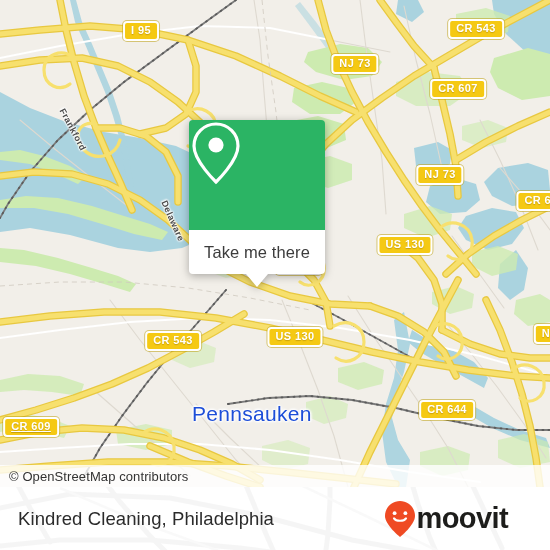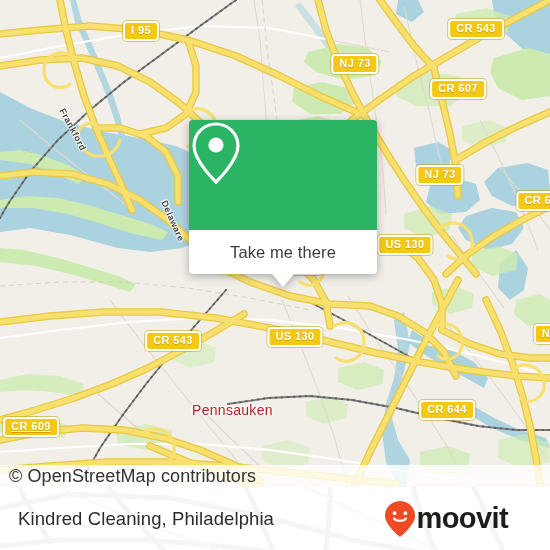--- a/index.html
+++ b/index.html
@@ -21,21 +21,21 @@
 
   .rdlabel {
     position: absolute;
     font-size: 9px; font-weight: 700; color: #4a4a4a;
     letter-spacing: .5px;
     text-shadow: 0 0 2px #fff, 0 0 2px #fff, 0 0 3px #fff, 1px 0 2px #fff, -1px 0 2px #fff;
     white-space: nowrap; pointer-events: none;
   }
   .citylabel {
     position: absolute;
-    font-size: 14px; color: #b91c1c; font-weight: 400;
+    font-size: 21px; color: #1d4ed8; font-weight: 400;
     letter-spacing: .3px;
     text-shadow: 0 0 3px #fff, 0 0 3px #fff, 0 0 4px #fff, 1px 1px 2px #fff, -1px -1px 2px #fff;
     white-space: nowrap; pointer-events: none;
   }
   
   .shield {
     position: absolute;
     background: #f5c913;
     border: 2px solid #ffffff;
     border-radius: 4px;
@@ -50,28 +50,28 @@
     transform: translate(-50%, -50%);
   }
 
   
   #attribution {
     position: absolute; left: 0; top: 465px;
     width: 550px; height: 22px;
     background: rgba(255,255,255,.80);
     display: flex; align-items: center;
     padding-left: 9px;
-    font-size: 18px; color: #333;
+    font-size: 13px; color: #333;
     letter-spacing: .1px;
   }
 
   
   #popup {
     position: absolute; left: 189px; top: 120px;
-    width: 188px;
+    width: 136px;
     filter: drop-shadow(0 2px 4px rgba(0,0,0,.30));
   }
   #popup-head {
     height: 110px;
     border-radius: 4px 4px 0 0;
     display: flex; align-items: center; justify-content: center;
   }
   #popup-foot {
     height: 44px;
     background: #ffffff;

